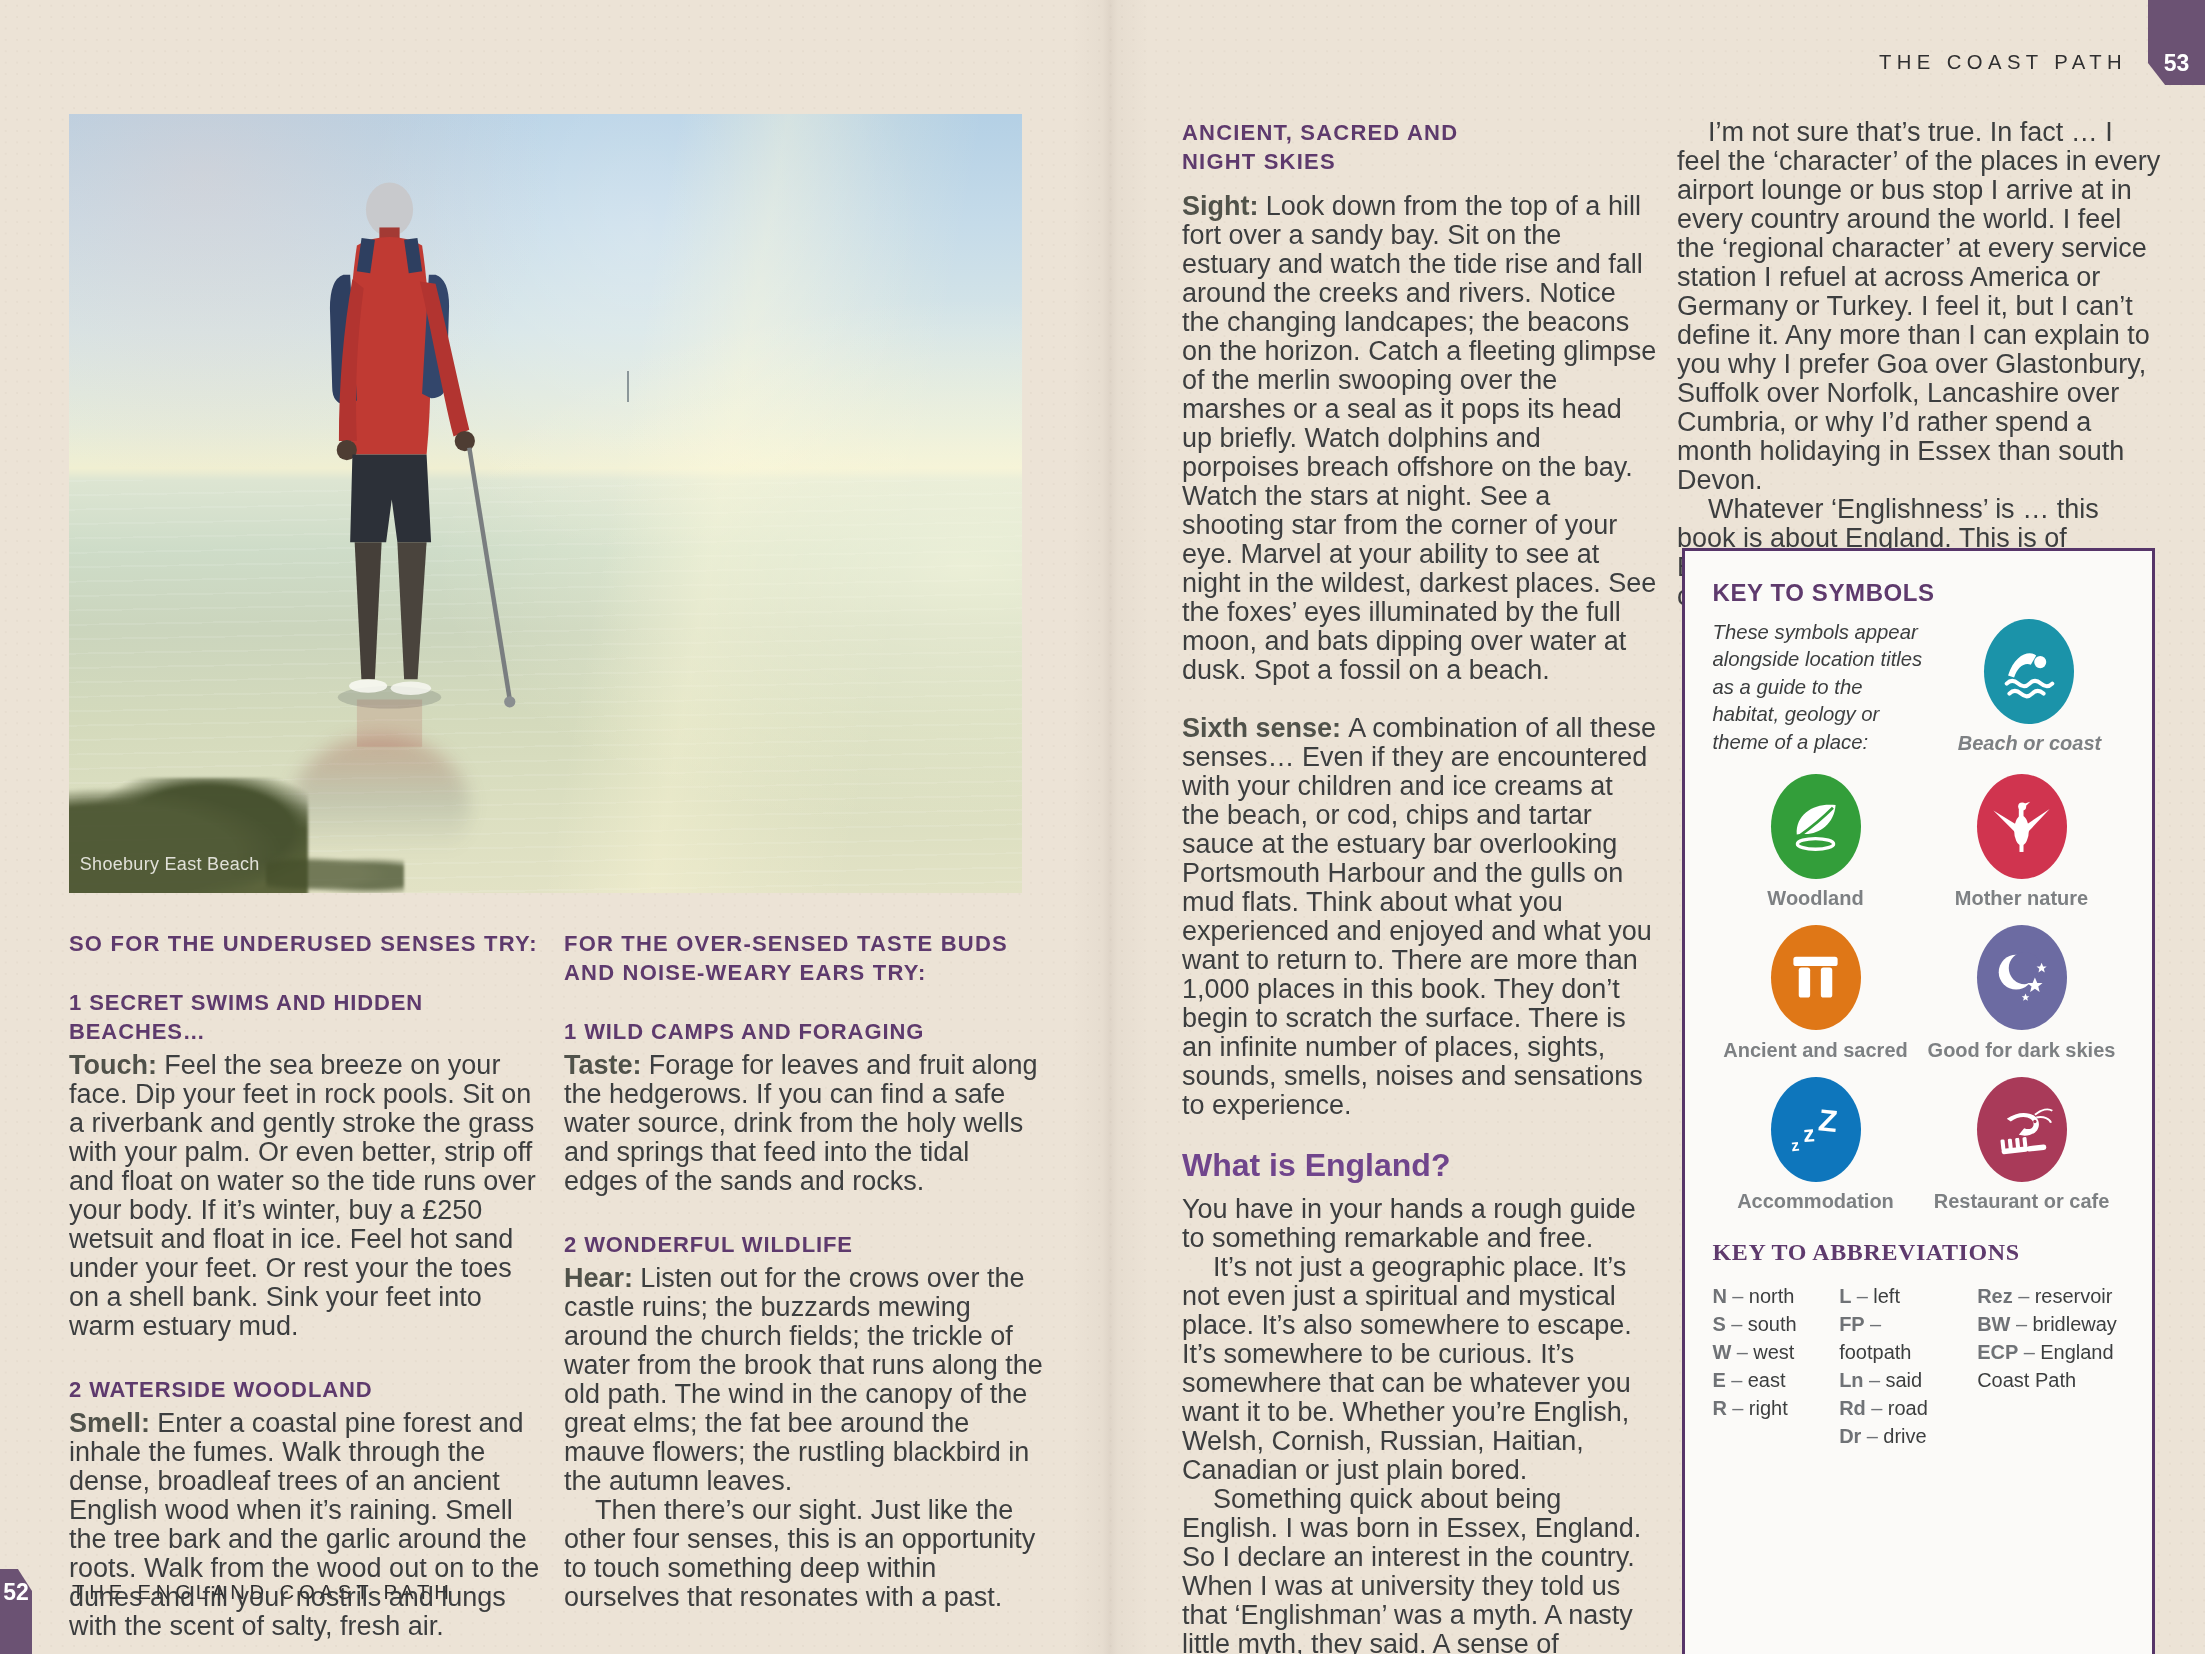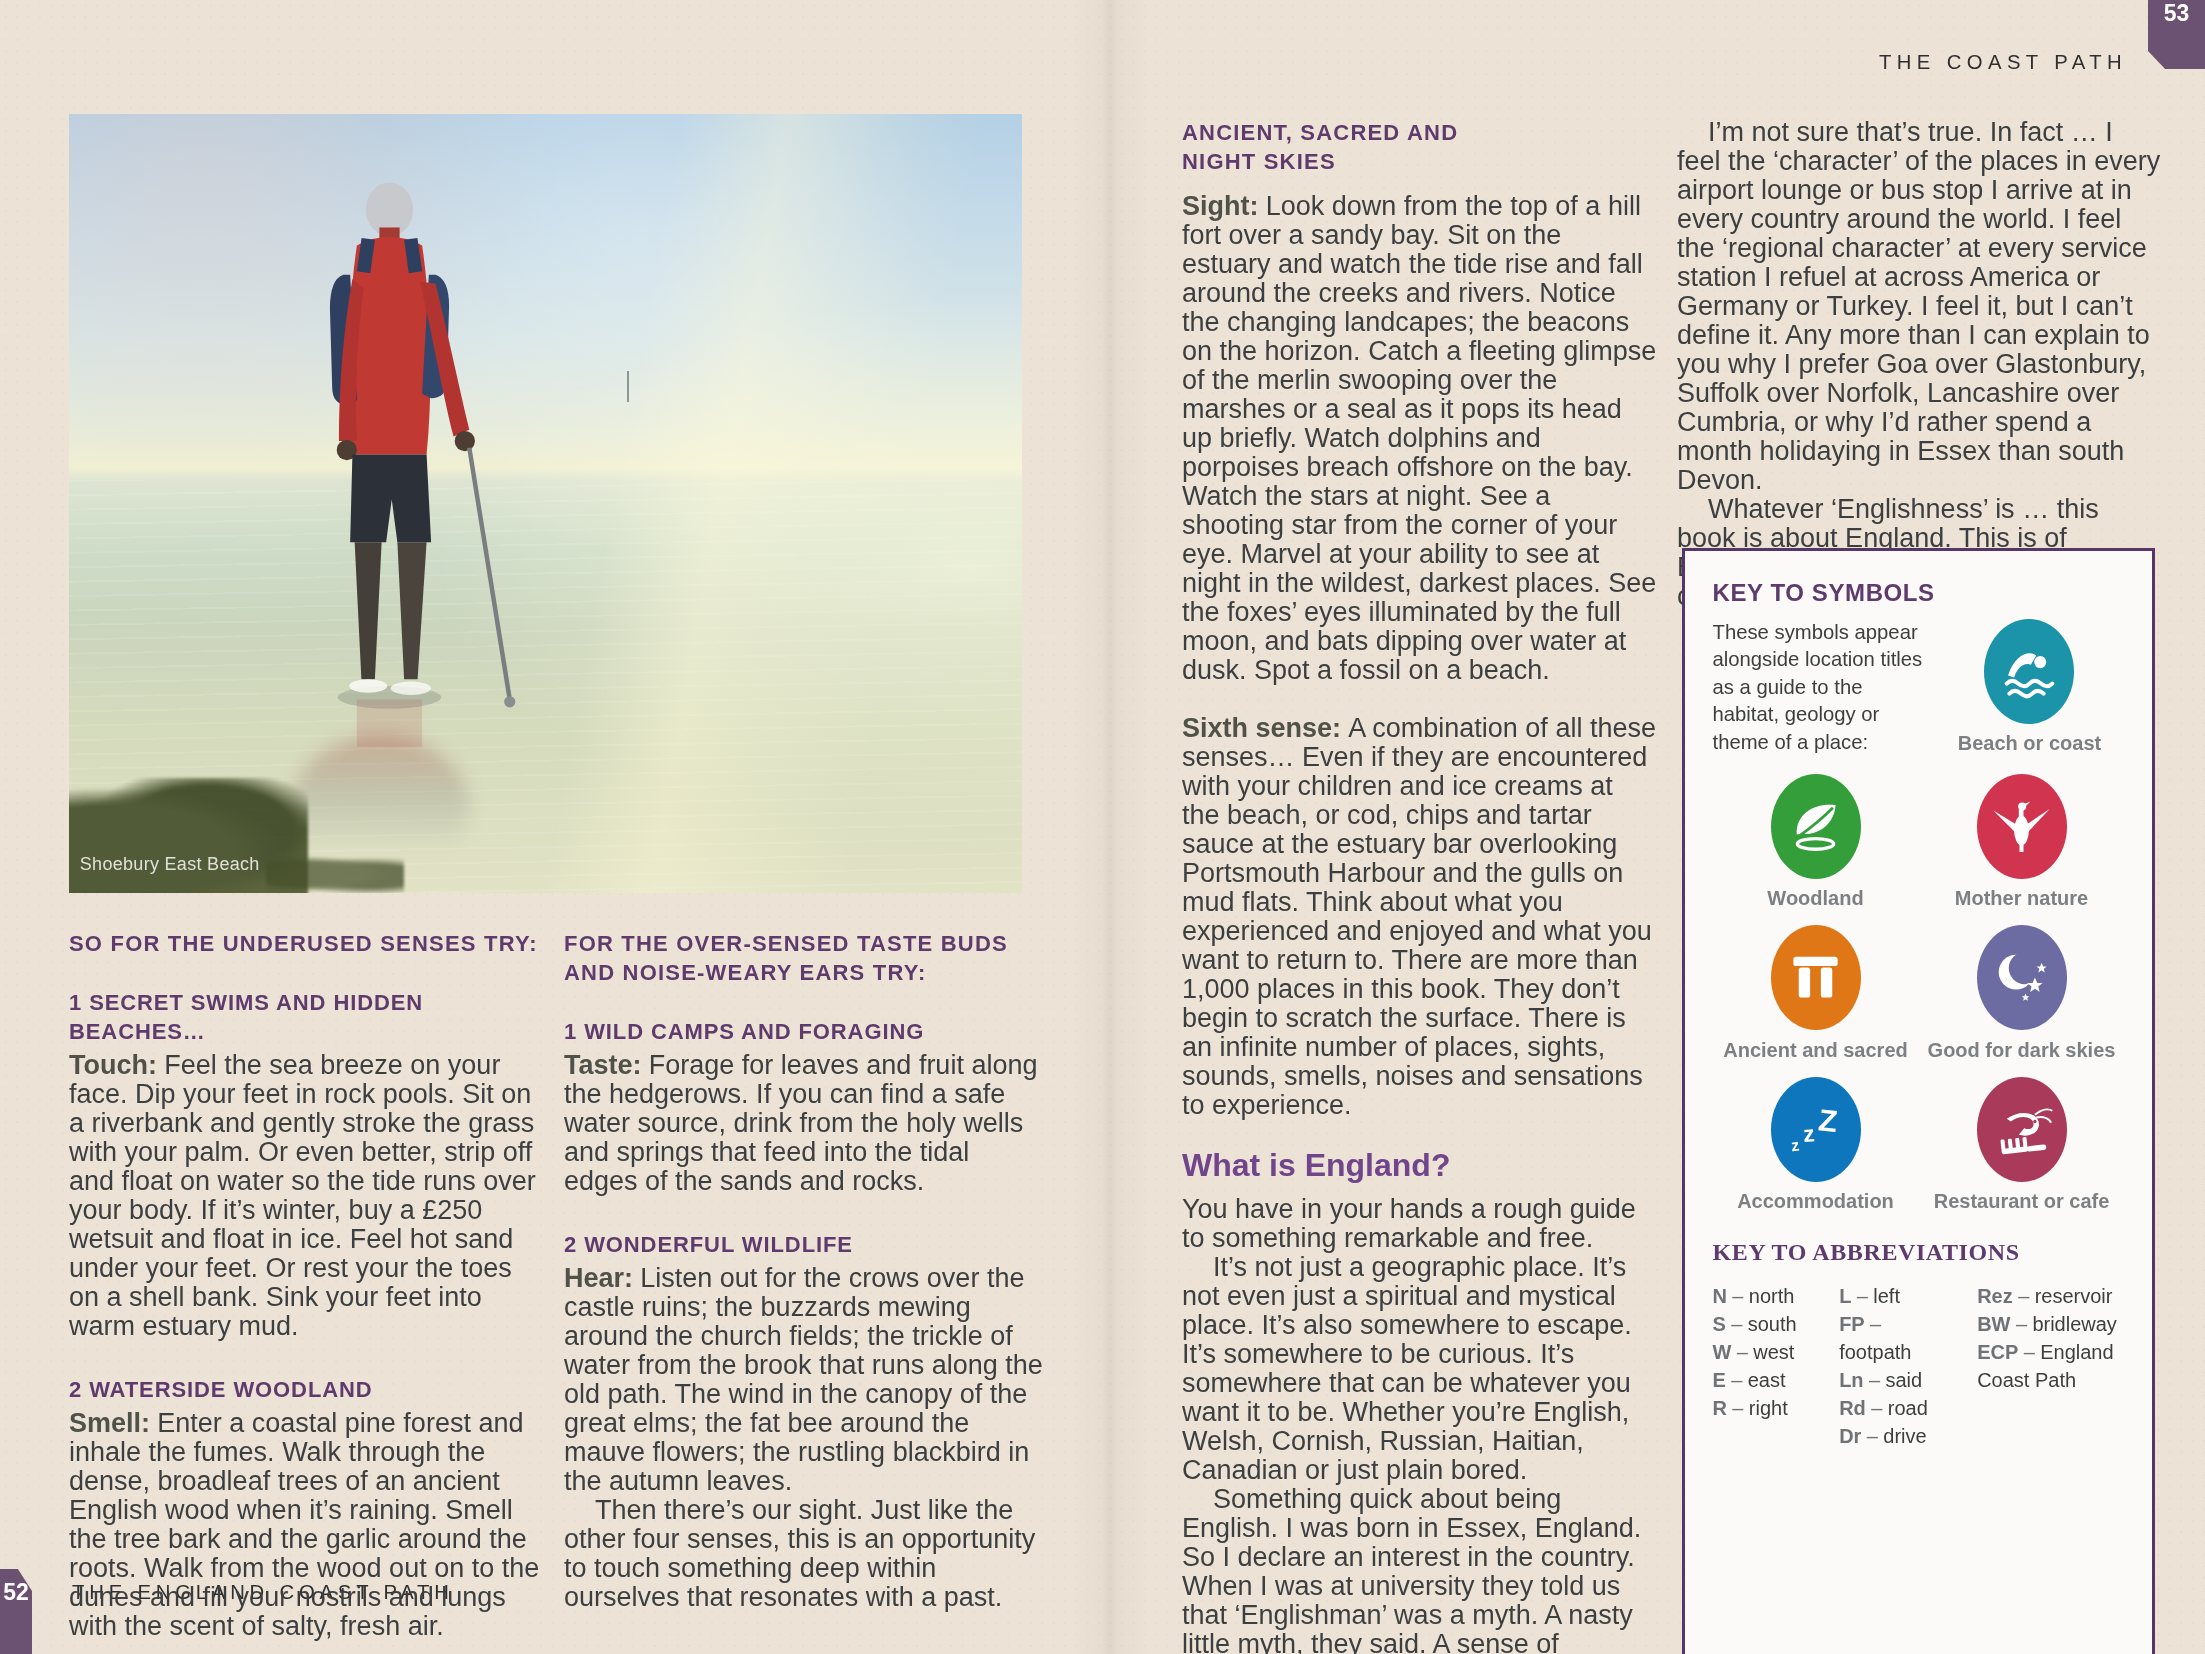--- a/index.html
+++ b/index.html
@@ -8,21 +8,21 @@
     background:#ece3d6;
     background-image:radial-gradient(rgba(150,130,110,0.07) 0.9px, transparent 0.9px);
     background-size:11.4px 11.4px;}
   .gutter{position:absolute;left:1071px;top:0;width:78px;height:100%;
     background:linear-gradient(90deg,transparent,rgba(90,70,60,.04) 40%,rgba(90,70,60,.09) 50%,rgba(90,70,60,.04) 60%,transparent);}
 
   
   .running-head{position:absolute;top:51px;right:78px;font-size:20.3px;letter-spacing:5.4px;color:#2f2f30;font-weight:400;}
   .running-foot{position:absolute;left:72px;top:1581px;font-size:20.3px;letter-spacing:4.8px;color:#2f2f30;}
   .tab{position:absolute;background:#6b5273;color:#fff;font-weight:bold;font-size:23px;display:flex;justify-content:center;}
-  .tab-top{right:0;top:0;width:57px;height:69px;clip-path:polygon(0 0,100% 0,100% 100%,30% 100%,0 74%);padding-bottom:8.4px;box-sizing:border-box;}
+  .tab-top{right:0;top:0;width:57px;height:85px;clip-path:polygon(0 0,100% 0,100% 100%,30% 100%,0 74%);align-items:flex-end;padding-bottom:8.4px;box-sizing:border-box;}
   .tab-bottom{left:0;top:1569px;width:32px;height:85px;clip-path:polygon(0 0,56% 0,100% 26%,100% 100%,0 100%);align-items:flex-start;padding-top:9.6px;box-sizing:border-box;}
 
   
   .photo{position:absolute;left:69px;top:114px;width:953px;height:779px;margin:0;overflow:hidden;
     background:linear-gradient(180deg,
       #b4d0e5 0%, #c5dbe9 14%, #d6e5e7 28%, #e5ebdb 40%, #f0efd2 45.5%,
       #dde5d2 47%, #cedcc8 56%, #cbd5bd 66%, #d4dabc 78%, #dcdfc1 90%, #e2e2c5 100%);}
   .photo .clouds{position:absolute;inset:0;background:
       radial-gradient(ellipse at 14% 8%, rgba(236,205,195,.35), transparent 30%),
       radial-gradient(ellipse at 60% 16%, rgba(255,255,255,.25), transparent 35%);}
@@ -60,21 +60,21 @@
   .body.indent{text-indent:31px;}
   .lead{color:#50524a;font-weight:bold;margin-right:7.2px;}
   .what{font-size:32px;color:#70458c;font-weight:bold;margin:27.5px 0 10.8px;}
 
   
   #keybox{position:absolute;left:1682px;top:548px;width:473px;height:1186px;box-sizing:border-box;
     background:#fbfaf8;border:3px solid #563569;padding:27.5px 27.5px 17px;overflow:hidden;}
   .kb-h{font-size:24px;letter-spacing:0.6px;color:#5e3a6d;font-weight:bold;margin:0 0 12px;}
   .kb-h2{margin-top:26px;font-family:Liberation Serif, serif;}
   .kb-intro{font-size:20.3px;line-height:27.5px;color:#3c3e3f;margin:0;}
-  .kb-row1{display:grid;grid-template-columns:1.05fr .95fr;column-gap:12px;align-items:start;}
+  .kb-row1{display:grid;grid-template-columns:1.05fr .95fr;column-gap:12px;align-items:start;font-style:italic;}
   .sym{display:flex;flex-direction:column;align-items:center;}
   .sym-icon{width:90px;height:105px;border-radius:50%;display:flex;align-items:center;justify-content:center;flex:none;}
   .sym-label{font-size:20px;font-weight:bold;color:#7d8083;margin-top:8.4px;text-align:center;line-height:23px;}
   .sym-grid{display:grid;grid-template-columns:1fr 1fr;row-gap:15px;margin-top:18px;}
   .c0{background:#1b93a9}.c1{background:#339e3a}.c2{background:#d0344f}.c3{background:#df7717}
   .c4{background:#6c6ba2}.c5{background:#0e76bc}.c6{background:#a93a59}
   .ab-grid{display:grid;grid-template-columns:.95fr 1.05fr 1.3fr;margin-top:15.6px;gap:19px;}
   .ab-item{font-size:20px;line-height:28px;color:#3c3e3f;}
   .ab-item strong{color:#6f7276;}
   .dash{margin:0 5.4px;color:#6f7276;}

